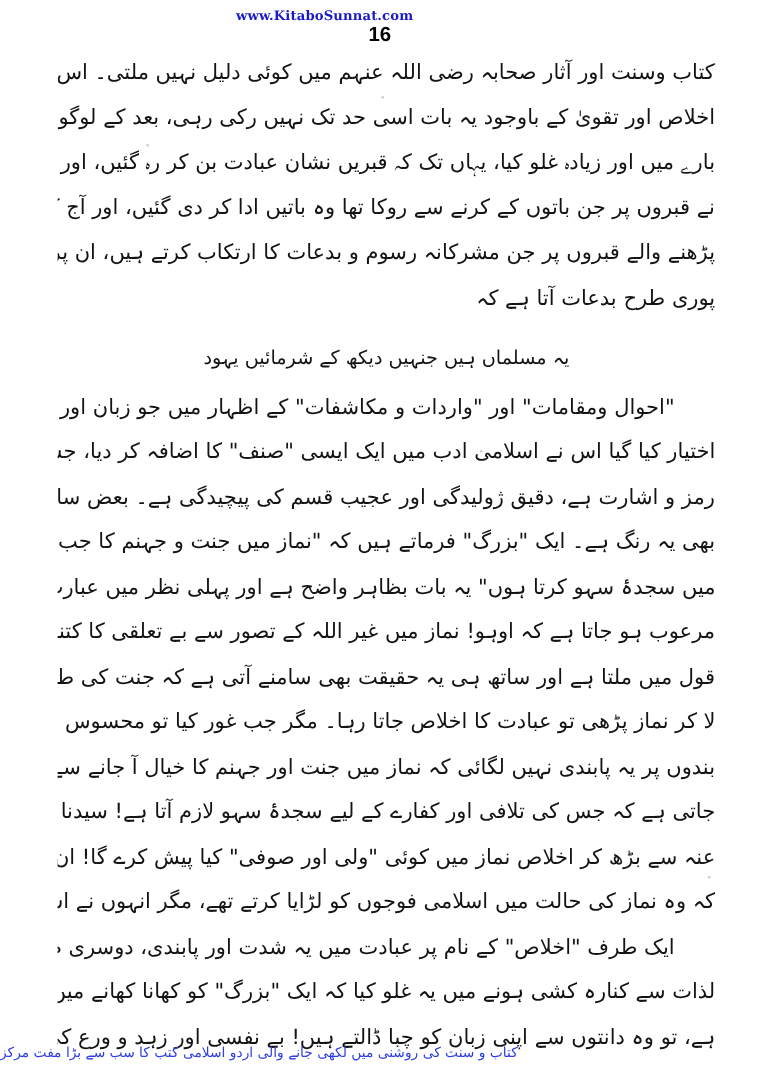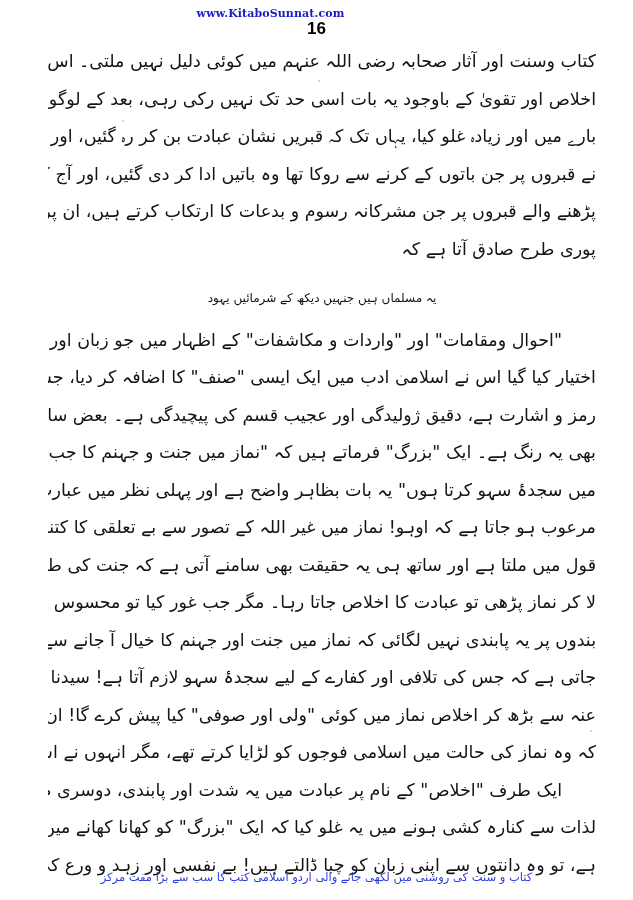--- a/index.html
+++ b/index.html
@@ -60,30 +60,30 @@
     .line.last {
       text-align-last: right;
     }
     .line.indent {
       padding-right: 34px;
       text-align-last: justify;
     }
     .verse {
       text-align: center;
       text-align-last: center;
-      font-size: 12px;
+      font-size: 16px;
       margin-top: 12px;
       margin-bottom: 4px;
     }
     .footer {
       position: absolute;
       top: 870px;
       left: 0;
       width: 633px;
-      text-align: center;
+      text-align: left;
       direction: rtl;
       font-family: "DejaVu Sans", sans-serif;
       font-size: 11.5px;
       color: #2f3ee0;
     }
     .speck {
       position: absolute;
       width: 2px;
       height: 2px;
       background: #c8c8c8;
@@ -96,21 +96,21 @@
 <div class="site-url">www.KitaboSunnat.com</div>
 <div class="page-number">16</div>
 
 <div class="body-text">
   <div>
     <div class="line">کتاب وسنت اور آثار صحابہ رضی اللہ عنہم میں کوئی دلیل نہیں ملتی۔ اس لیے پوری نیک نیتی،</div>
     <div class="line">اخلاص اور تقویٰ کے باوجود یہ بات اسی حد تک نہیں رکی رہی، بعد کے لوگوں نے زیارت قبور کے</div>
     <div class="line">بارے میں اور زیادہ غلو کیا، یہاں تک کہ قبریں نشان عبادت بن کر رہ گئیں، اور رسول اللہ ﷺ</div>
     <div class="line">نے قبروں پر جن باتوں کے کرنے سے روکا تھا وہ باتیں ادا کر دی گئیں، اور آج کلمہ توحید کے</div>
     <div class="line">پڑھنے والے قبروں پر جن مشرکانہ رسوم و بدعات کا ارتکاب کرتے ہیں، ان پر اقبال کا یہ مصرع</div>
-    <div class="line last">پوری طرح صادق آتا ہے کہ</div>
+    <div class="line last">پوری طرح بدعات آتا ہے کہ</div>
   </div>
 
   <div class="line verse">یہ مسلماں ہیں جنہیں دیکھ کے شرمائیں یہود</div>
 
   <div>
     <div class="line indent">"احوال ومقامات" اور "واردات و مکاشفات" کے اظہار میں جو زبان اور اسلوب</div>
     <div class="line">اختیار کیا گیا اس نے اسلامی ادب میں ایک ایسی "صنف" کا اضافہ کر دیا، جس میں ذو معنویت ہے،</div>
     <div class="line">رمز و اشارت ہے، دقیق ژولیدگی اور عجیب قسم کی پیچیدگی ہے۔ بعض سادہ اور صاف باتوں کا</div>
     <div class="line">بھی یہ رنگ ہے۔ ایک "بزرگ" فرماتے ہیں کہ "نماز میں جنت و جہنم کا جب خیال آ جاتا ہے تو</div>
     <div class="line">میں سجدۂ سہو کرتا ہوں" یہ بات بظاہر واضح ہے اور پہلی نظر میں عبارت پڑھنے کے بعد ذہن</div>

